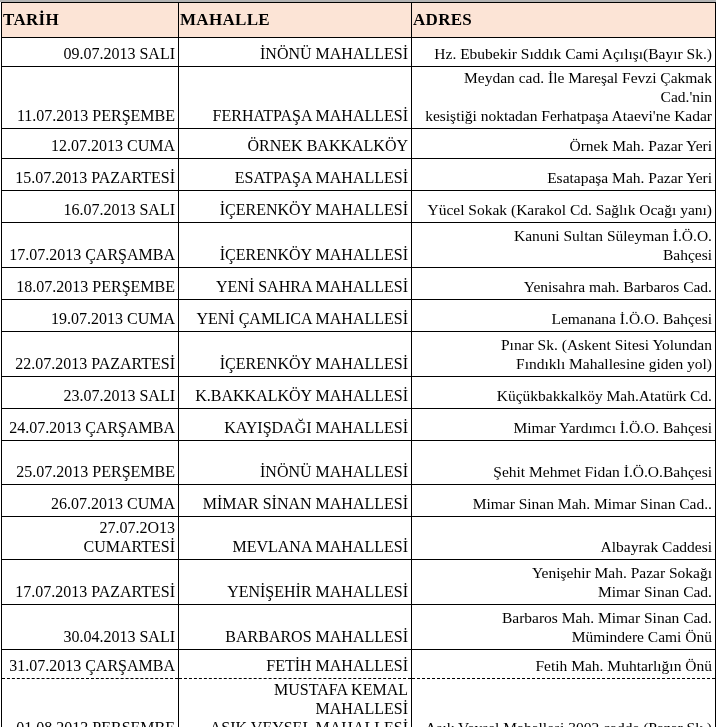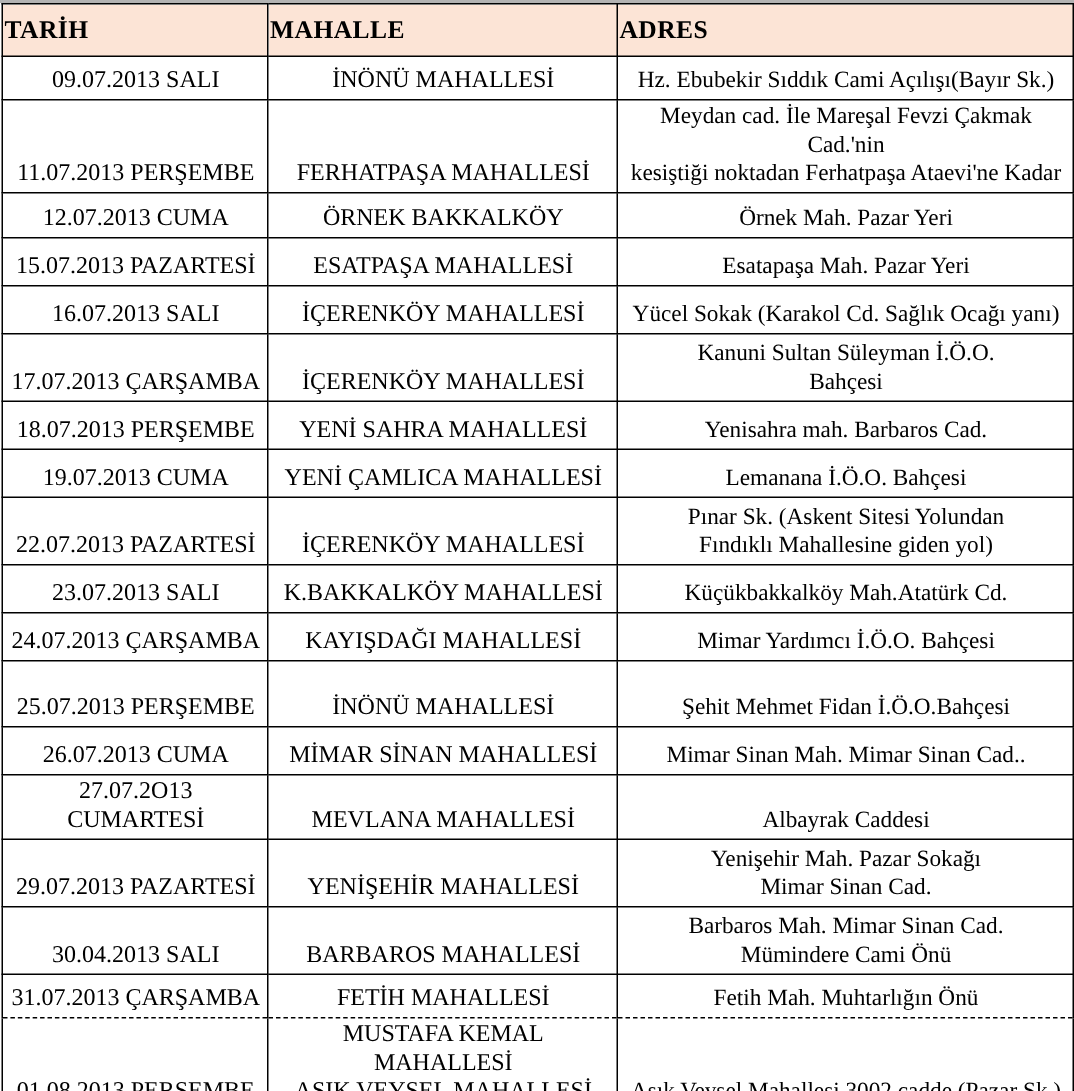--- a/index.html
+++ b/index.html
@@ -24,21 +24,21 @@
     font-weight: bold;
     font-size: 17px;
     height: 32px;
     text-align: left;
     vertical-align: middle;
     letter-spacing: 0.3px;
   }
 
   td {
     vertical-align: bottom;
-    text-align: center;
+    text-align: right;
     padding: 1px 3px 3px 4px;
     font-size: 16px;
     line-height: 19px;
     white-space: pre-line;
   }
   td.adres { font-size: 15.5px; }
 
   
   tr.pagebreak td { border-bottom: 1px dashed #000; }
   tr.after-break td { border-top: none; }
@@ -128,21 +128,21 @@
       <td>26.07.2013 CUMA</td>
       <td>MİMAR SİNAN MAHALLESİ</td>
       <td class="adres">Mimar Sinan Mah. Mimar Sinan Cad..</td>
     </tr>
     <tr style="height:32px">
       <td>27.07.2O13 CUMARTESİ</td>
       <td>MEVLANA MAHALLESİ</td>
       <td class="adres">Albayrak Caddesi</td>
     </tr>
     <tr style="height:45px">
-      <td>29.07.2013 PAZARTESİ</td>
+      <td>17.07.2013 PAZARTESİ</td>
       <td>YENİŞEHİR MAHALLESİ</td>
       <td class="adres">Yenişehir Mah. Pazar Sokağı
 Mimar Sinan Cad.</td>
     </tr>
     <tr style="height:45px">
       <td>30.04.2013 SALI</td>
       <td>BARBAROS MAHALLESİ</td>
       <td class="adres">Barbaros Mah. Mimar Sinan Cad.
 Mümindere Cami Önü</td>
     </tr>

